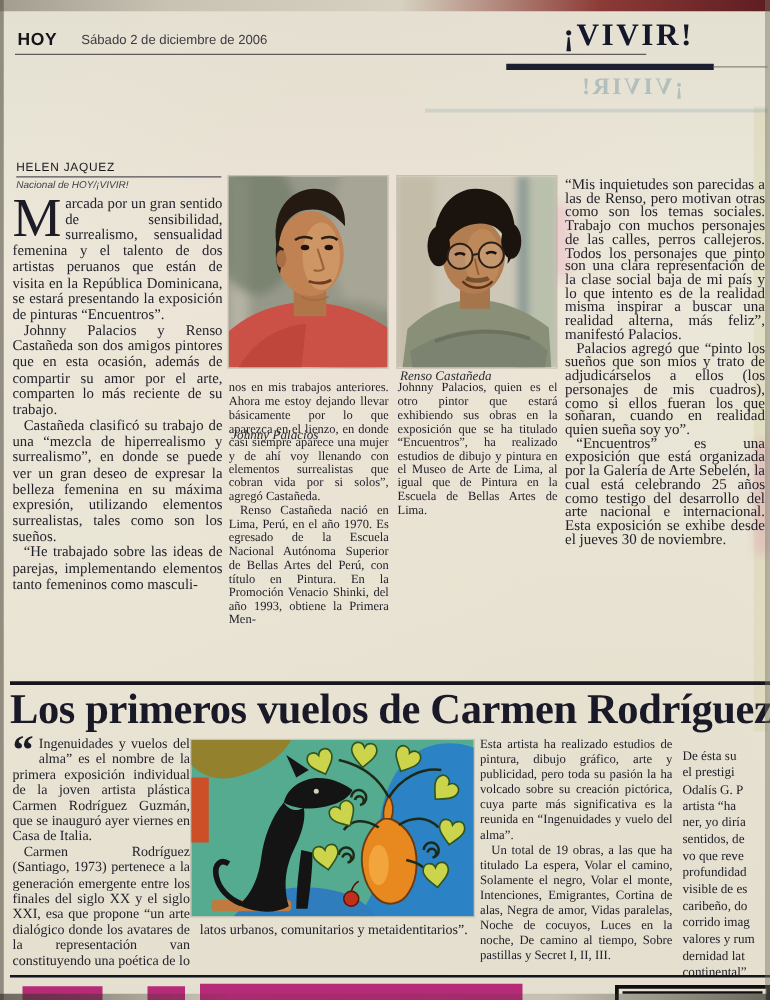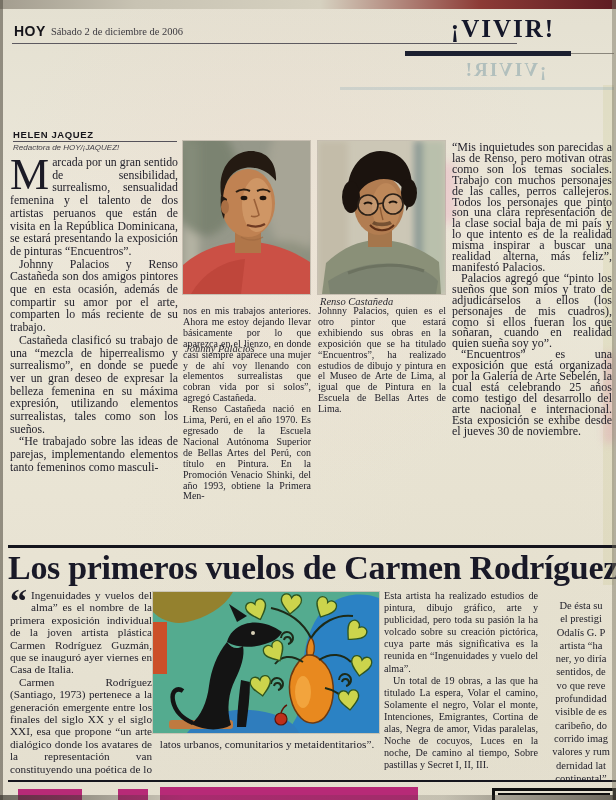--- a/index.html
+++ b/index.html
@@ -19,33 +19,33 @@
   .edge-left{left:0;top:0;width:3px;height:800px;background:rgba(88,83,72,.6);}
   .edge-right{left:612px;top:0;width:4px;height:800px;background:rgba(118,112,96,.45);}
   .edge-bottom{left:0;top:795px;width:616px;height:5px;
     background:linear-gradient(90deg,rgba(58,54,46,.7),rgba(58,54,46,.12) 30%,rgba(58,54,46,.18) 72%,rgba(58,54,46,.72));}
   .tint-right{left:603px;top:85px;width:11px;height:500px;background:rgba(188,188,112,.16);}
   .smudge-pink{left:604px;top:352px;width:11px;height:92px;background:rgba(226,128,170,.3);border-radius:8px;filter:blur(4px);}
   .smudge-pink2{left:440px;top:162px;width:16px;height:62px;background:rgba(232,120,168,.22);border-radius:10px;filter:blur(5px);}
 
   
   .brand{left:14px;top:23px;font-family:"Liberation Sans",sans-serif;font-weight:800;font-size:14px;color:#15141a;letter-spacing:.5px;}
-  .date{left:51px;top:26px;font-family:Liberation Serif, serif;font-size:10.5px;color:#3c3a40;}
+  .date{left:65px;top:26px;font-family:Liberation Sans, sans-serif;font-size:10.5px;color:#3c3a40;}
   .section{left:428px;top:15px;width:150px;text-align:center;font-size:25px;font-weight:700;color:#14172a;letter-spacing:2px;}
   .rule-a{left:12px;top:43px;width:505px;height:1px;background:#5d5a60;}
   .rule-b{left:405px;top:51px;width:166px;height:5px;background:#1c2030;}
   .rule-c{left:571px;top:53px;width:43px;height:1px;background:#8a867c;}
   .ghost{left:438px;top:59px;width:134px;text-align:center;font-size:19px;font-weight:700;letter-spacing:2px;
     color:rgba(104,142,158,.42);transform:scaleX(-1);filter:blur(.4px);}
   .ghost-band{left:340px;top:87px;width:274px;height:3px;background:rgba(138,168,184,.28);}
 
   
   .headline1{left:7px;top:83px;width:606px;font-size:37px;line-height:44px;font-weight:700;
     color:#191927;letter-spacing:-.5px;white-space:nowrap;}
-  .byline-name{left:13px;top:129px;font-family:"Liberation Sans",sans-serif;font-weight:700;font-size:9.5px;letter-spacing:.6px;color:#17161c;}
+  .byline-name{left:13px;top:129px;font-family:"Liberation Sans",sans-serif;font-weight:400;font-size:9.5px;letter-spacing:.6px;color:#17161c;}
   .byline-rule{left:13px;top:141px;width:164px;height:1px;background:#55525a;}
   .byline-role{left:13px;top:143px;font-family:"Liberation Sans",sans-serif;font-style:italic;font-size:8px;color:#403e46;}
 
   .newscol{position:absolute;text-align:justify;overflow:hidden;}
   .newscol p{margin:0;}
   .newscol p + p{text-indent:9px;}
   .col1{left:10px;top:156px;width:168px;height:392px;font-size:11.8px;line-height:12.7px;}
   .dropcap{float:left;font-size:44px;line-height:33px;font-weight:400;padding:2px 3px 0 0;color:#1c1b26;}
   .colmid{font-size:10px;line-height:10.9px;}
   .col2{left:183px;top:306px;width:128px;height:240px;}
@@ -57,21 +57,21 @@
   .caption{position:absolute;top:296px;font-style:italic;font-size:10.5px;color:#2a2930;}
 
   
   .rule2{left:8px;top:545px;width:608px;height:2.5px;background:#15151d;}
   .headline2{left:8px;top:547px;width:700px;font-size:34px;line-height:42px;font-weight:700;color:#191927;letter-spacing:-.3px;white-space:nowrap;}
   .a2col1{left:10px;top:589px;width:142px;height:186px;font-size:11.2px;line-height:12.4px;}
   .bigquote{float:left;font-size:34px;line-height:24px;font-weight:700;color:#1c1b26;padding-right:4px;}
   .painting{left:153px;top:592px;width:226px;height:141px;box-shadow:0 0 0 1px rgba(90,85,70,.2);}
   .contin{left:155px;top:738px;width:224px;height:30px;font-size:11.2px;line-height:13.5px;text-align:center;}
   .a2col3{left:384px;top:590px;width:154px;height:184px;font-size:10.2px;line-height:12.1px;}
-  .a2col4{left:546px;top:599px;width:70px;height:188px;font-size:10.5px;line-height:13.3px;white-space:pre;overflow:hidden;text-align:center;}
+  .a2col4{left:546px;top:599px;width:70px;height:188px;font-size:10.5px;line-height:13.3px;white-space:pre;overflow:hidden;text-align:left;}
 
   
   .rule3{left:8px;top:780px;width:608px;height:2px;background:#15151d;}
   .mag{position:absolute;background:#b72a77;}
   .mag-a{left:18px;top:789px;width:64px;height:11px;}
   .mag-b{left:118px;top:789px;width:30px;height:11px;}
   .mag-c{left:160px;top:787px;width:258px;height:13px;}
   .adbox{left:492px;top:788px;width:118px;height:12px;border:3px solid #101010;background:#e5e0d0;}
   .adbox-inner{margin:2px 3px 0 3px;height:8px;border-top:2px solid #101010;}
 </style>
@@ -89,21 +89,21 @@
   <div class="abs date">Sábado 2 de diciembre de 2006</div>
   <div class="abs section">¡VIVIR!</div>
   <div class="abs rule-a"></div>
   <div class="abs rule-b"></div>
   <div class="abs rule-c"></div>
   <div class="abs ghost">¡VIVIR!</div>
   <div class="abs ghost-band"></div>
 
   <div class="abs byline-name">HELEN JAQUEZ</div>
   <div class="abs byline-rule"></div>
-  <div class="abs byline-role">Redactora de HOY/¡JAQUEZ!</div>
+  <div class="abs byline-role">Nacional de HOY/¡VIVIR!</div>
 
   <div class="newscol col1">
     <p><span class="dropcap">M</span><span>arcada por un gran sentido de sensibilidad, surrealismo, sensualidad femenina y el talento de dos artistas peruanos que están de visita en la República Dominicana, se estará presentando la exposición de pinturas “Encuentros”.</span></p>
     <p>Johnny Palacios y Renso Castañeda son dos amigos pintores que en esta ocasión, además de compartir su amor por el arte, comparten lo más reciente de su trabajo.</p>
     <p>Castañeda clasificó su trabajo de una “mezcla de hiperrealismo y surrealismo”, en donde se puede ver un gran deseo de expresar la belleza femenina en su máxima expresión, utilizando elementos surrealistas, tales como son los sueños.</p>
     <p>“He trabajado sobre las ideas de parejas, implementando elementos tanto femeninos como masculi-</p>
   </div>
 
   <div class="photo" style="left:183px;">
     <svg width="127" height="153" viewBox="0 0 127 153">

